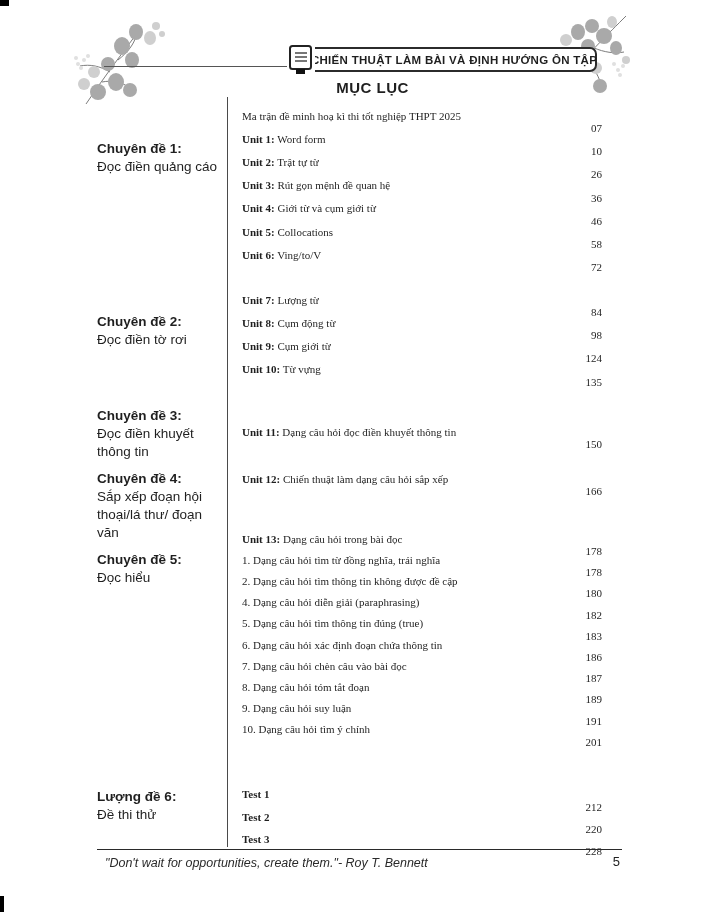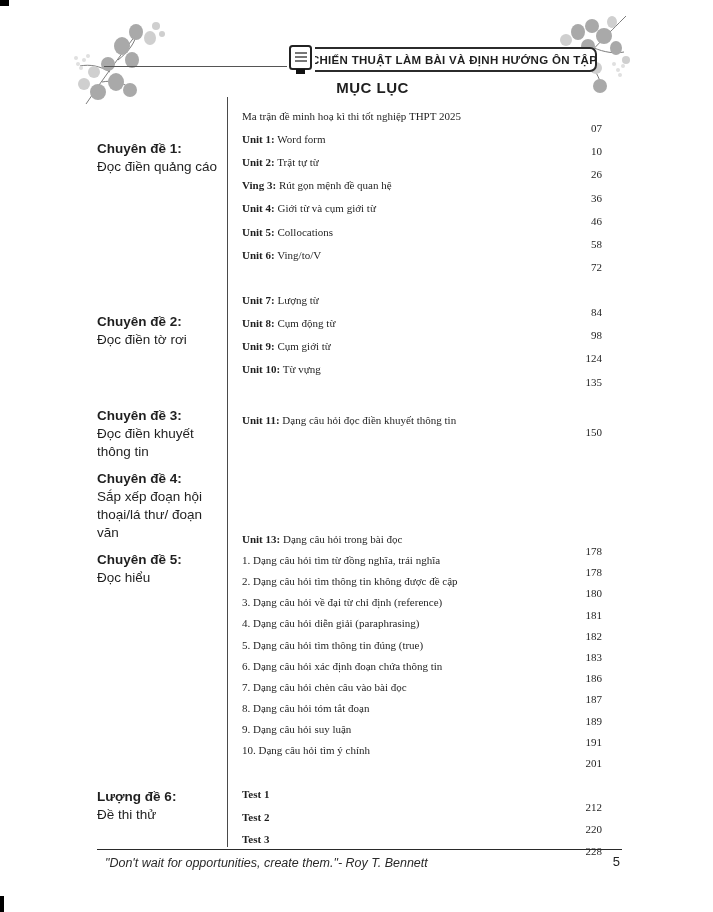--- a/index.html
+++ b/index.html
@@ -163,21 +163,21 @@
       </div>
       <div class="toc-row">
         <span class="toc-text"><b>Unit 1:</b> Word form</span>
         <span class="toc-page">10</span>
       </div>
       <div class="toc-row">
         <span class="toc-text"><b>Unit 2:</b> Trật tự từ</span>
         <span class="toc-page">26</span>
       </div>
       <div class="toc-row">
-        <span class="toc-text"><b>Ving 3:</b> Rút gọn mệnh đề quan hệ</span>
+        <span class="toc-text"><b>Unit 3:</b> Rút gọn mệnh đề quan hệ</span>
         <span class="toc-page">36</span>
       </div>
       <div class="toc-row">
         <span class="toc-text"><b>Unit 4:</b> Giới từ và cụm giới từ</span>
         <span class="toc-page">46</span>
       </div>
       <div class="toc-row">
         <span class="toc-text"><b>Unit 5:</b> Collocations</span>
         <span class="toc-page">58</span>
       </div>
@@ -197,42 +197,44 @@
       </div>
       <div class="toc-row">
         <span class="toc-text"><b>Unit 9:</b> Cụm giới từ</span>
         <span class="toc-page">124</span>
       </div>
       <div class="toc-row">
         <span class="toc-text"><b>Unit 10:</b> Từ vựng</span>
         <span class="toc-page">135</span>
       </div>
     </div>
-  <div class="toc-group" style="top:408px">
+  <div class="toc-group" style="top:420px">
       <div class="toc-row">
         <span class="toc-text"><b>Unit 11:</b> Dạng câu hỏi đọc điền khuyết thông tin</span>
         <span class="toc-page">150</span>
       </div>
     </div>
+  <div class="toc-group" style="top:467px">
+      <div class="toc-row">
+        <span class="toc-text"><b>Unit 12:</b> Chiến thuật làm dạng câu hỏi sắp xếp</span>
+        <span class="toc-page">166</span>
+      </div>
+    </div>
   <div class="toc-group" style="top:528px; --rh:21.2px">
       <div class="toc-row">
         <span class="toc-text"><b>Unit 13:</b> Dạng câu hỏi trong bài đọc</span>
         <span class="toc-page">178</span>
       </div>
       <div class="toc-row">
         <span class="toc-text">1. Dạng câu hỏi tìm từ đồng nghĩa, trái nghĩa</span>
         <span class="toc-page">178</span>
       </div>
       <div class="toc-row">
         <span class="toc-text">2. Dạng câu hỏi tìm thông tin không được đề cập</span>
         <span class="toc-page">180</span>
-      </div>
-      <div class="toc-row">
-        <span class="toc-text">3. Dạng câu hỏi về đại từ chỉ định (reference)</span>
-        <span class="toc-page">181</span>
       </div>
       <div class="toc-row">
         <span class="toc-text">4. Dạng câu hỏi diễn giải (paraphrasing)</span>
         <span class="toc-page">182</span>
       </div>
       <div class="toc-row">
         <span class="toc-text">5. Dạng câu hỏi tìm thông tin đúng (true)</span>
         <span class="toc-page">183</span>
       </div>
       <div class="toc-row">

